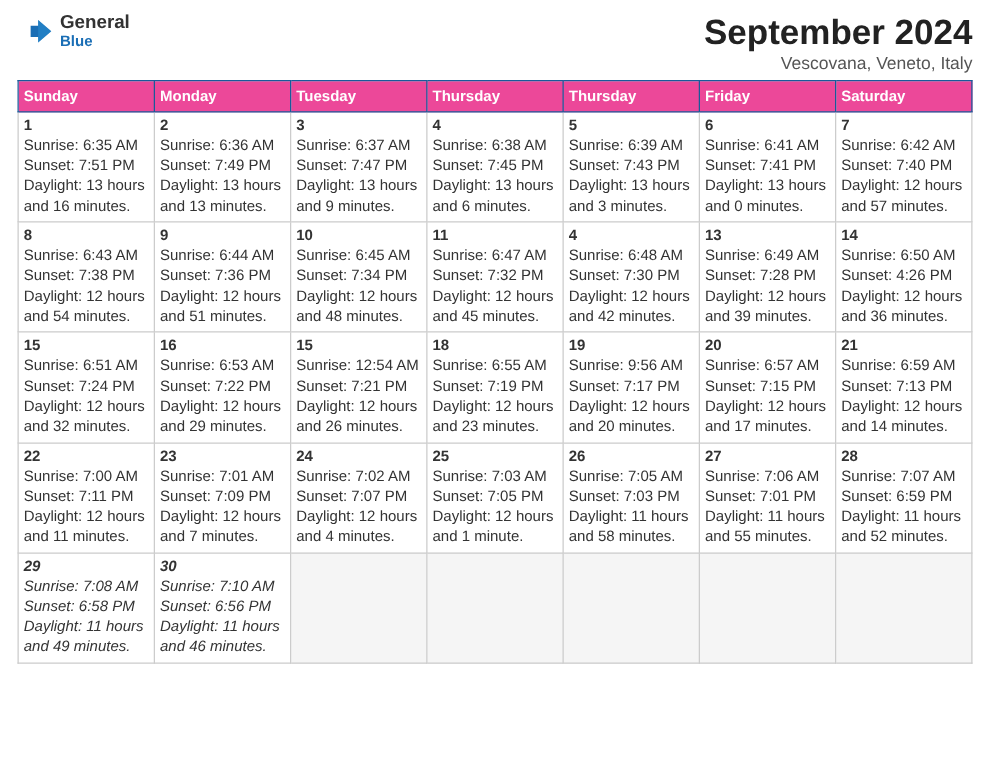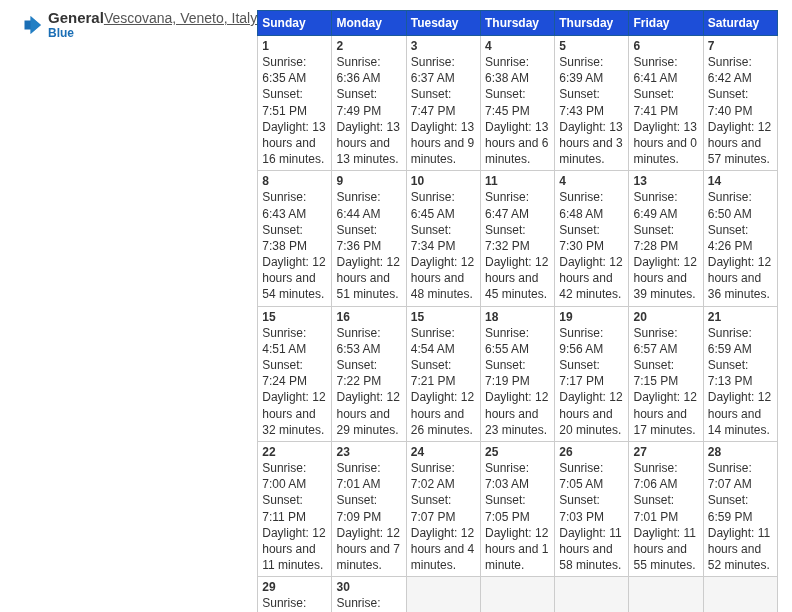--- a/index.html
+++ b/index.html
@@ -8,21 +8,21 @@
       height: 612px;
       font-family: Arial, sans-serif;
       background: #fff;
       overflow: hidden;
     }
     .page {
       width: 792px;
       height: 541px;
       padding: 10px 14px;
       display: flex;
-      flex-direction: row;
+      flex-direction: column;
     }
     .header {
       display: flex;
       align-items: flex-start;
       justify-content: space-between;
       margin-bottom: 6px;
     }
     .logo {
       display: flex;
       align-items: center;
@@ -51,31 +51,30 @@
       text-align: right;
     }
     .title-month {
       font-size: 28px;
       font-weight: bold;
       color: #222;
     }
     .title-location {
       font-size: 14px;
       color: #555;
-      text-decoration: underline;
     }
     .calendar {
       flex: 1;
       border: 1px solid #ccc;
       border-collapse: collapse;
       width: 100%;
       table-layout: fixed;
     }
     .calendar th {
-      background: #1d4ed8;
+      background: #ec4899;
       color: #fff;
       font-size: 12px;
       font-weight: bold;
       padding: 5px 4px;
       text-align: left;
       border: 1px solid #1a5a9a;
     }
     .calendar td {
       vertical-align: top;
       border: 1px solid #ccc;
@@ -94,38 +93,40 @@
       display: block;
       margin-bottom: 1px;
     }
     .day-info {
       font-size: 12px;
       line-height: 1.35;
       color: #333;
     }
     .last-row td {
       height: 60px;
+      font-style: italic;
     }
   </style>
 </head>
 <body>
 
 <div class="page">
   <div class="header">
     <div class="logo">
       <svg class="logo-icon" viewBox="0 0 40 40">
         <polygon points="22,8 36,20 22,32 22,26 14,26 14,14 22,14" fill="#1a6eb5"></polygon>
         <polygon points="22,8 36,20 22,32" fill="#2a8fd4" opacity="0.5"></polygon>
       </svg>
       <div class="logo-text">
         <span class="logo-general">General</span>
         <span class="logo-blue">Blue</span>
       </div>
     </div>
     <div class="title-block">
+      <div class="title-month">September 2024</div>
       <div class="title-location">Vescovana, Veneto, Italy</div>
     </div>
   </div>
 
   <table class="calendar">
     <thead>
       <tr>
         <th>Sunday</th>
         <th>Monday</th>
         <th>Tuesday</th>
@@ -234,35 +235,35 @@
             <span class="day-num">14</span>
             <div class="day-info">Sunrise: 6:50 AM
 Sunset: 4:26 PM
 Daylight: 12 hours
 and 36 minutes.</div>
           </td>
         </tr>
         <tr>
           <td>
             <span class="day-num">15</span>
-            <div class="day-info">Sunrise: 4:51 AM
+            <div class="day-info">Sunrise: 6:51 AM
 Sunset: 7:24 PM
 Daylight: 12 hours
 and 32 minutes.</div>
           </td>
           <td>
             <span class="day-num">16</span>
             <div class="day-info">Sunrise: 6:53 AM
 Sunset: 7:22 PM
 Daylight: 12 hours
 and 29 minutes.</div>
           </td>
           <td>
             <span class="day-num">15</span>
-            <div class="day-info">Sunrise: 4:54 AM
+            <div class="day-info">Sunrise: 12:54 AM
 Sunset: 7:21 PM
 Daylight: 12 hours
 and 26 minutes.</div>
           </td>
           <td>
             <span class="day-num">18</span>
             <div class="day-info">Sunrise: 6:55 AM
 Sunset: 7:19 PM
 Daylight: 12 hours
 and 23 minutes.</div>

